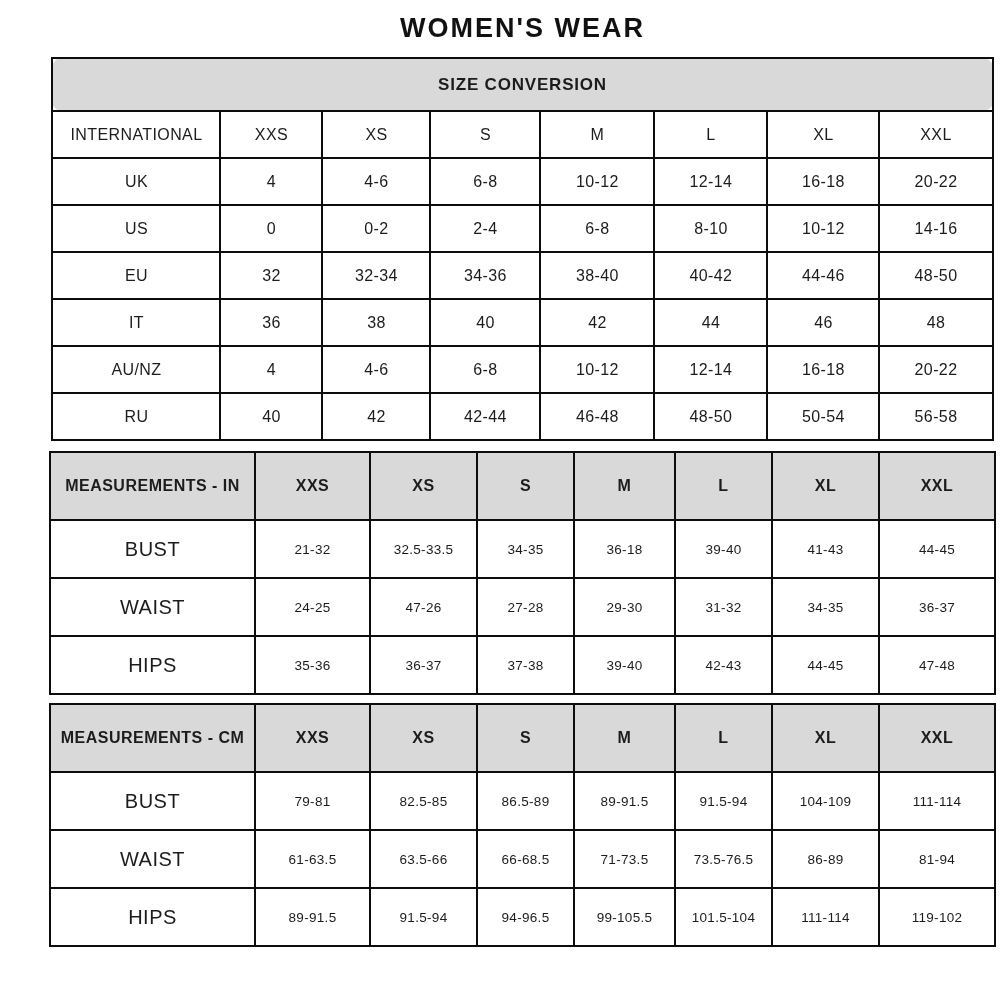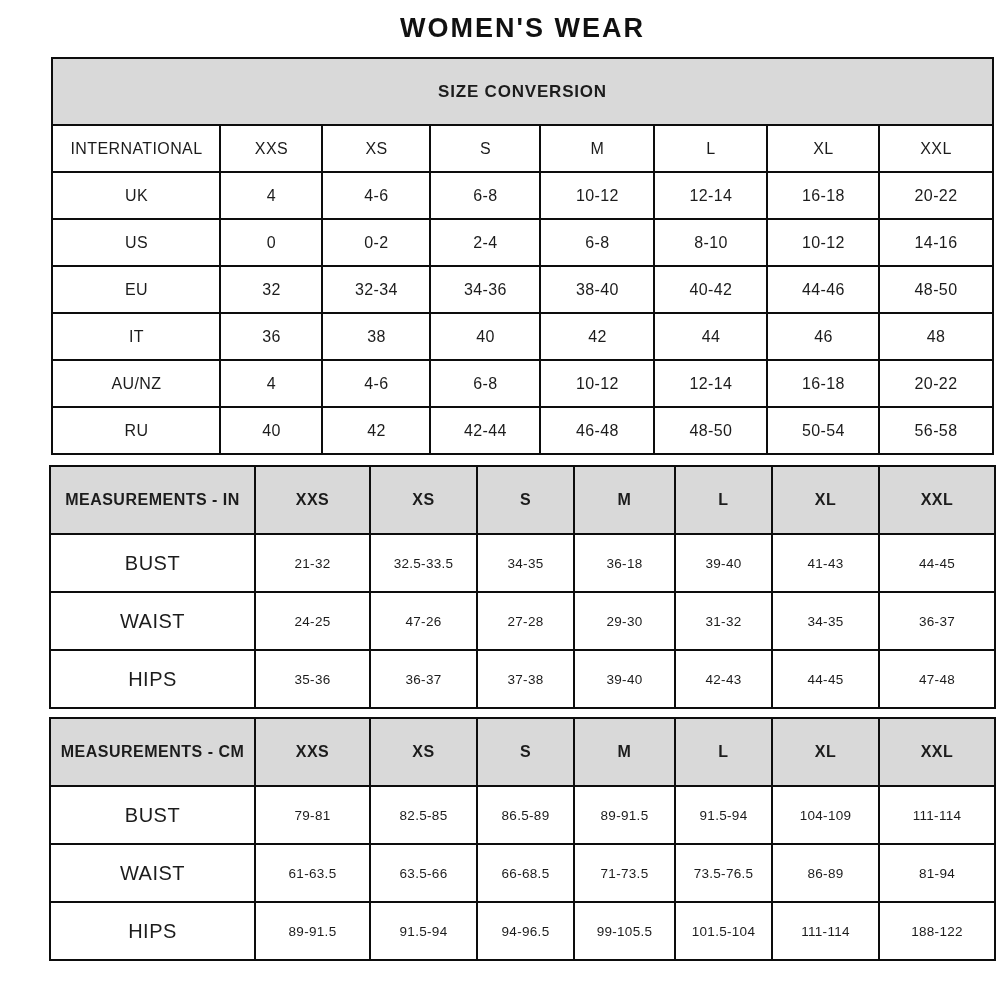--- a/index.html
+++ b/index.html
@@ -43,21 +43,22 @@
   
   .conv{width:940px;margin-top:0;}
   .conv .c0{width:168px}.conv .c1{width:102px}.conv .c2{width:108px}.conv .c3{width:110px}
   .conv .c4{width:114px}.conv .c5{width:113px}.conv .c6{width:112px}.conv .c7{width:113px}
   .conv td{font-size:16px;letter-spacing:0.4px;height:47px;}
   .conv .banner-row td{
     background:var(--header-bg);
     font-weight:bold;
     font-size:17px;
     letter-spacing:0.8px;
-    height:67px;
+    height:53px;
+    border-radius:10px;
   }
   .conv .head-row td{background:#fff;font-weight:normal;}
   
   .meas{width:945px;}
   .meas .c0{width:205px}.meas .c1{width:115px}.meas .c2{width:107px}.meas .c3{width:97px}
   .meas .c4{width:101px}.meas .c5{width:97px}.meas .c6{width:107px}.meas .c7{width:116px}
   .meas td{height:58px;}
   .meas .head-row td{
     background:var(--header-bg);
     font-weight:bold;
@@ -262,17 +263,17 @@
           <td>81-94</td>
         </tr>
         <tr class="data-row">
           <td class="lbl">HIPS</td>
           <td>89-91.5</td>
           <td>91.5-94</td>
           <td>94-96.5</td>
           <td>99-105.5</td>
           <td>101.5-104</td>
           <td>111-114</td>
-          <td>188-122</td>
+          <td>119-102</td>
         </tr>
       </tbody>
     </table>
 </div>
 
 </body></html>

